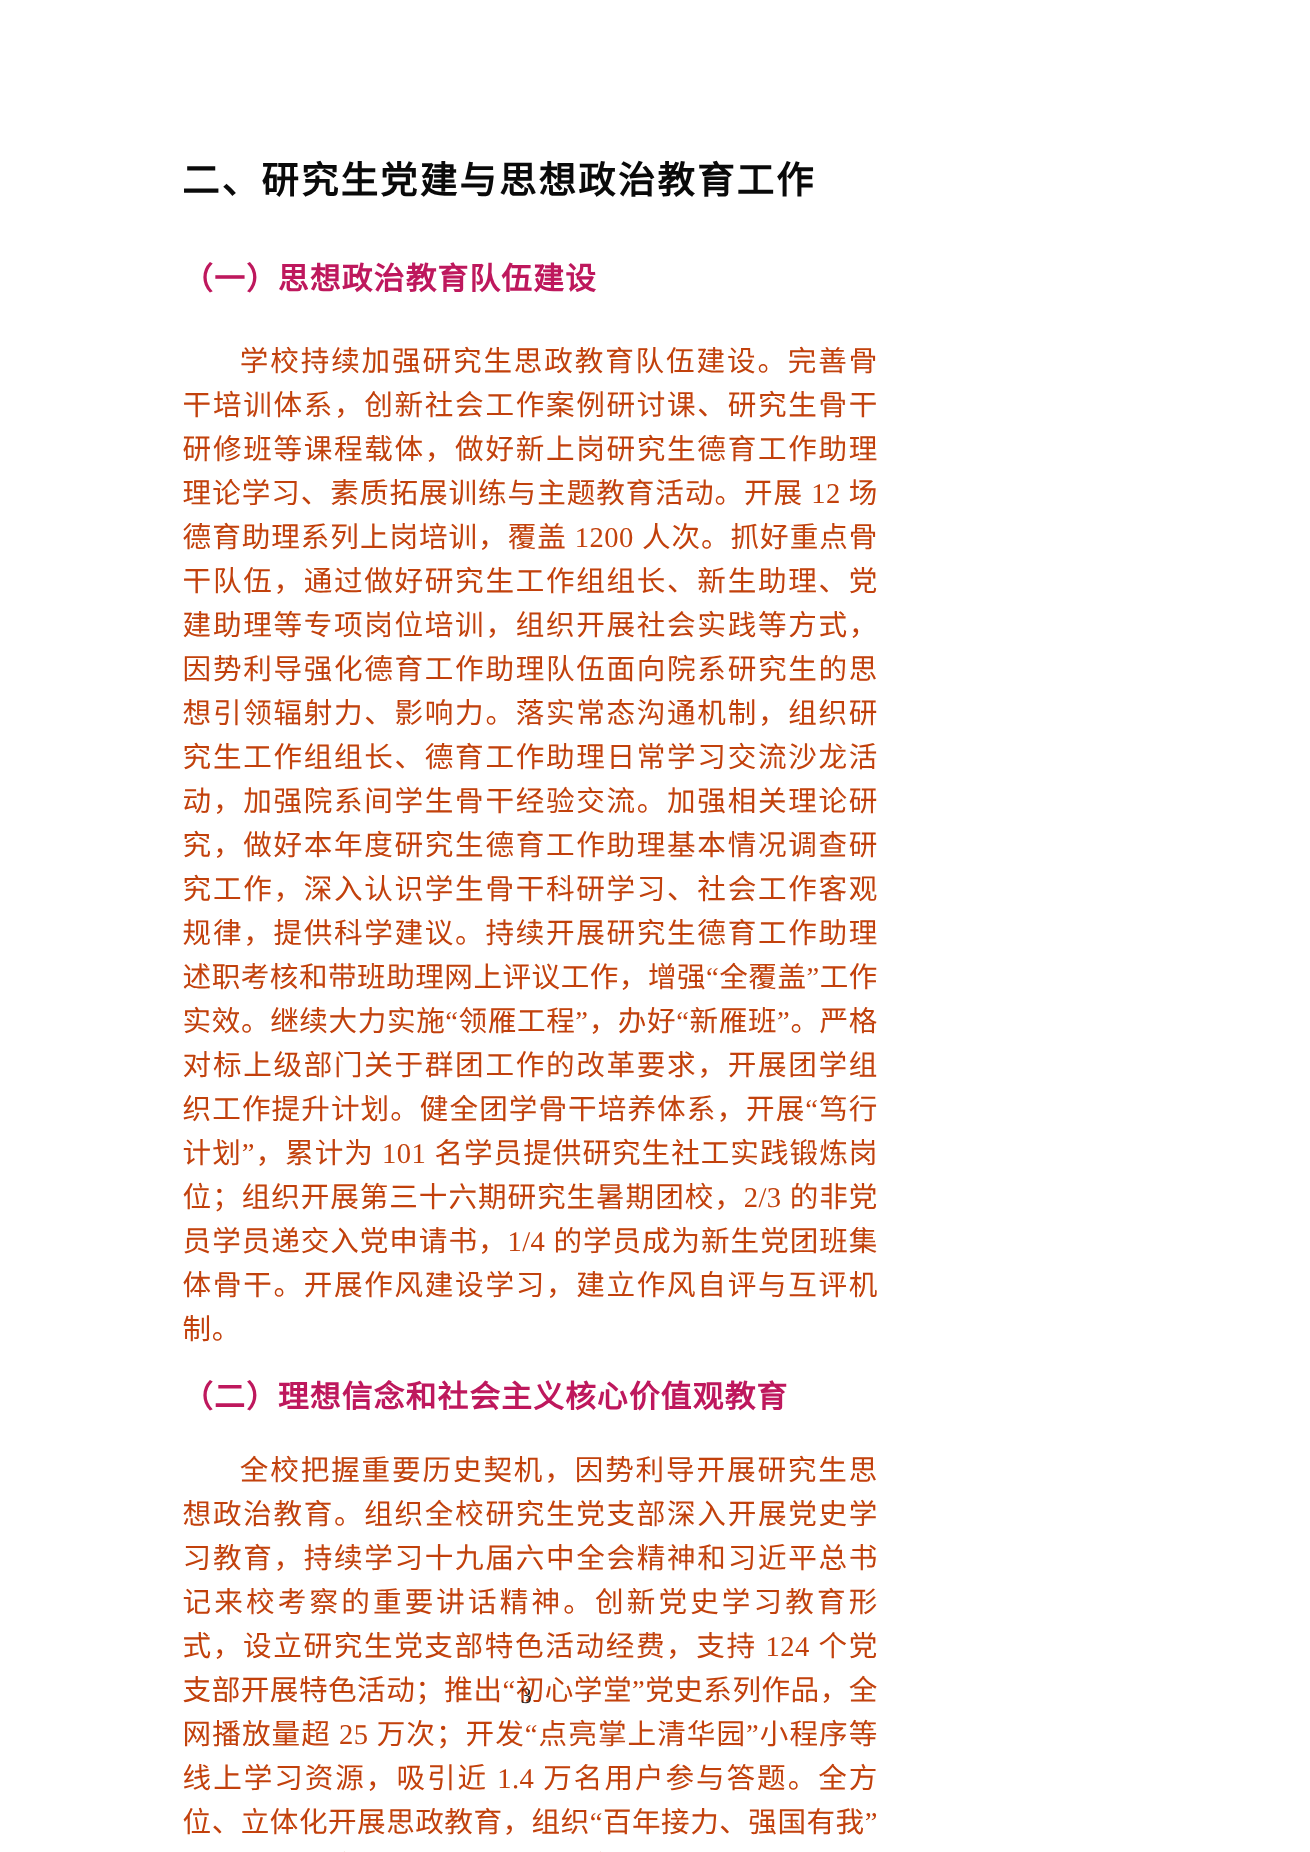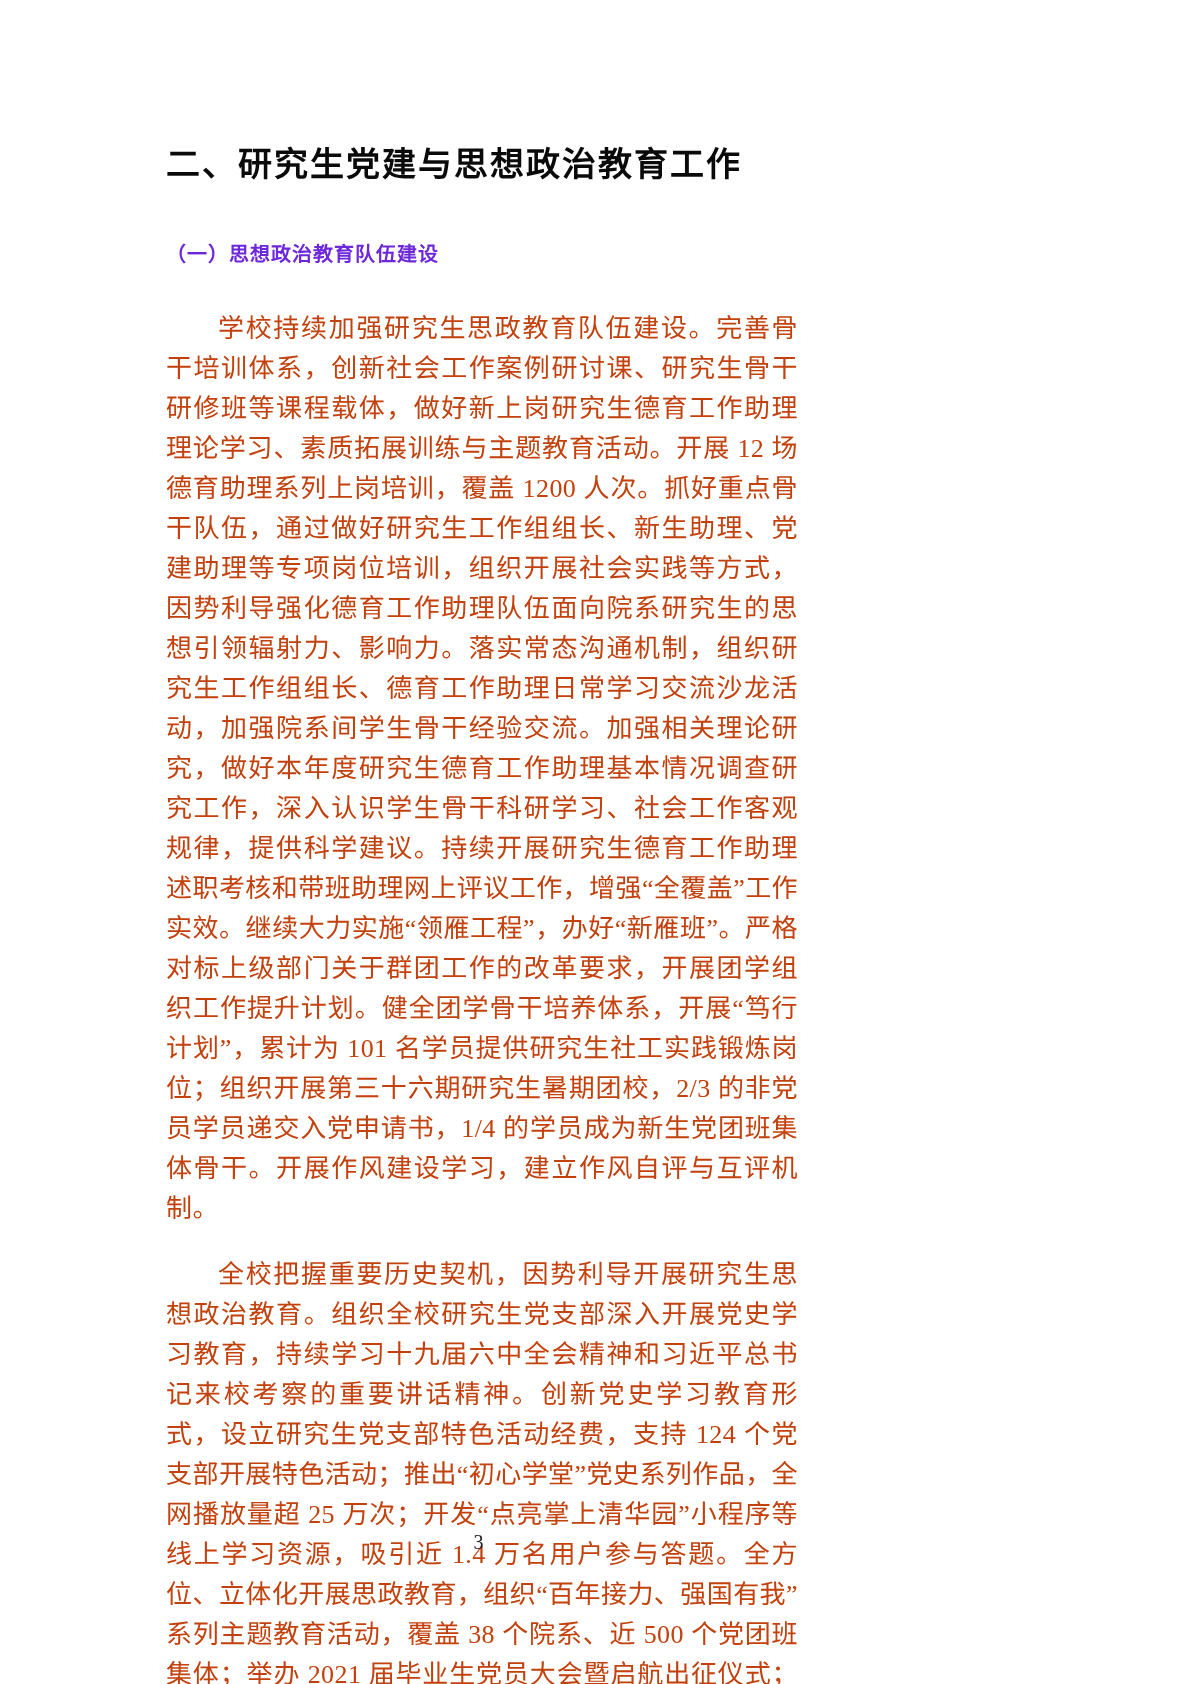--- a/index.html
+++ b/index.html
@@ -26,25 +26,25 @@
     margin: 141px 0 0 0;
     font-family: "Liberation Sans", "DejaVu Sans", sans-serif;
     font-size: 34px;
     line-height: 46px;
     font-weight: 700;
     letter-spacing: 2px;
     color: #0a0a0a;
   }
   .sec-heading {
     font-family: Liberation Sans, sans-serif;
-    font-size: 20px;
+    font-size: 28px;
     line-height: 42px;
     font-weight: 600;
     letter-spacing: 1px;
-    color: #6d28d9;
+    color: #be185d;
   }
   .sec-heading.first { margin: 46px 0 0 0; }
   .sec-heading.second { margin: 20px 0 0 0; }
   .body-par {
     font-size: 26px;
     line-height: 40px;
     text-align: justify;
     text-justify: inter-ideograph;
     text-indent: 2em;
     letter-spacing: 0.4px;
@@ -69,20 +69,21 @@
 
 <div class="page">
   <div class="content">
 
     <h1 class="doc-title">二、研究生党建与思想政治教育工作</h1>
 
     <h2 class="sec-heading first">（一）思想政治教育队伍建设</h2>
 
     <p class="body-par p1">学校持续加强研究生思政教育队伍建设。完善骨干培训体系，创新社会工作案例研讨课、研究生骨干研修班等课程载体，做好新上岗研究生德育工作助理理论学习、素质拓展训练与主题教育活动。开展 12 场德育助理系列上岗培训，覆盖 1200 人次。抓好重点骨干队伍，通过做好研究生工作组组长、新生助理、党建助理等专项岗位培训，组织开展社会实践等方式，因势利导强化德育工作助理队伍面向院系研究生的思想引领辐射力、影响力。落实常态沟通机制，组织研究生工作组组长、德育工作助理日常学习交流沙龙活动，加强院系间学生骨干经验交流。加强相关理论研究，做好本年度研究生德育工作助理基本情况调查研究工作，深入认识学生骨干科研学习、社会工作客观规律，提供科学建议。持续开展研究生德育工作助理述职考核和带班助理网上评议工作，增强“全覆盖”工作实效。继续大力实施“领雁工程”，办好“新雁班”。严格对标上级部门关于群团工作的改革要求，开展团学组织工作提升计划。健全团学骨干培养体系，开展“笃行计划”，累计为 101 名学员提供研究生社工实践锻炼岗位；组织开展第三十六期研究生暑期团校，2/3 的非党员学员递交入党申请书，1/4 的学员成为新生党团班集体骨干。开展作风建设学习，建立作风自评与互评机制。</p>
 
+    <h2 class="sec-heading second">（二）理想信念和社会主义核心价值观教育</h2>
 
     <p class="body-par p2">全校把握重要历史契机，因势利导开展研究生思想政治教育。组织全校研究生党支部深入开展党史学习教育，持续学习十九届六中全会精神和习近平总书记来校考察的重要讲话精神。创新党史学习教育形式，设立研究生党支部特色活动经费，支持 124 个党支部开展特色活动；推出“初心学堂”党史系列作品，全网播放量超 25 万次；开发“点亮掌上清华园”小程序等线上学习资源，吸引近 1.4 万名用户参与答题。全方位、立体化开展思政教育，组织“百年接力、强国有我”系列主题教育活动，覆盖 38 个院系、近 500 个党团班集体；举办 2021 届毕业生党员大会暨启航出征仪式；博士生讲师团开展朋辈理论宣讲，线上线下宣讲共计 900 余场，覆盖 33 万余人次；开展“老少接力”大型“核心律章”宣讲活动，联动 42 所高校开展全国高校党史接力宣讲；把握校庆契机开展校友访谈专项实践，设立 107 支实践支队，覆盖 31 个院系，访谈四百余位优秀校友；在暑期实践支队设立 127 个临时党支部，开展主题教育活动近 800 场，覆盖人数超过 5 万人。</p>
 
     <p class="body-par p3">多措并举，党建助理等专项岗位培训。深入开展新生入学教育，校长邱勇讲</p>
 
   </div>
 
   <div class="page-number">3</div>
 </div>
 

